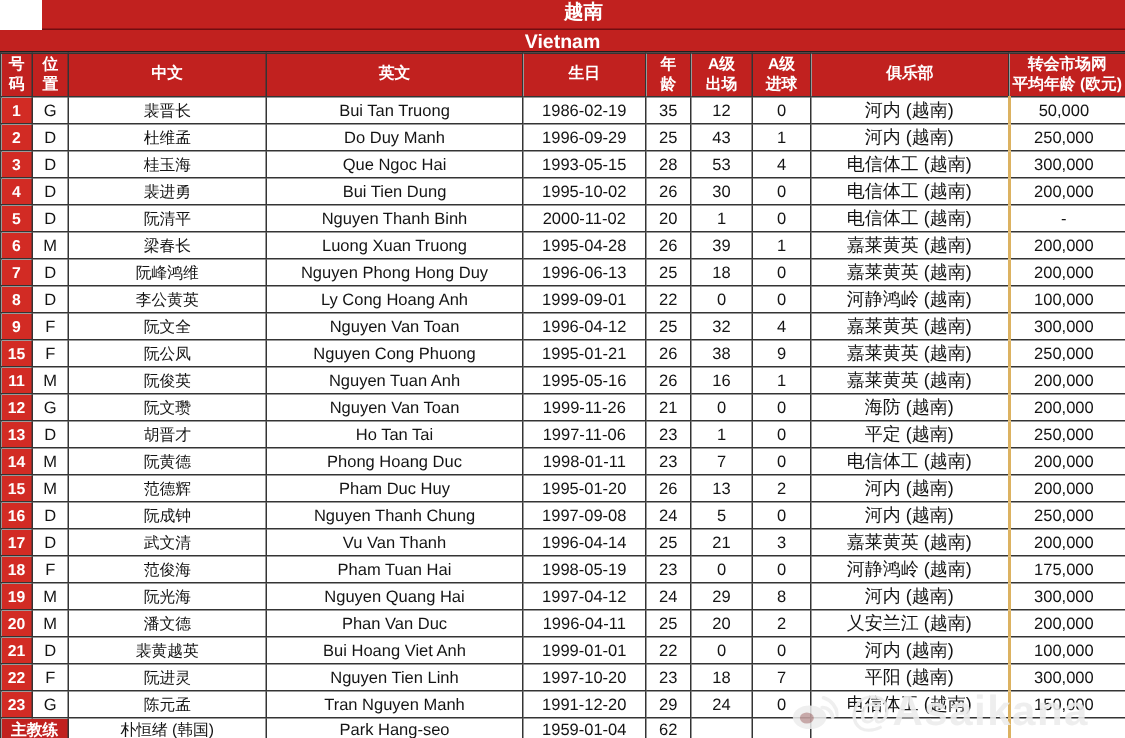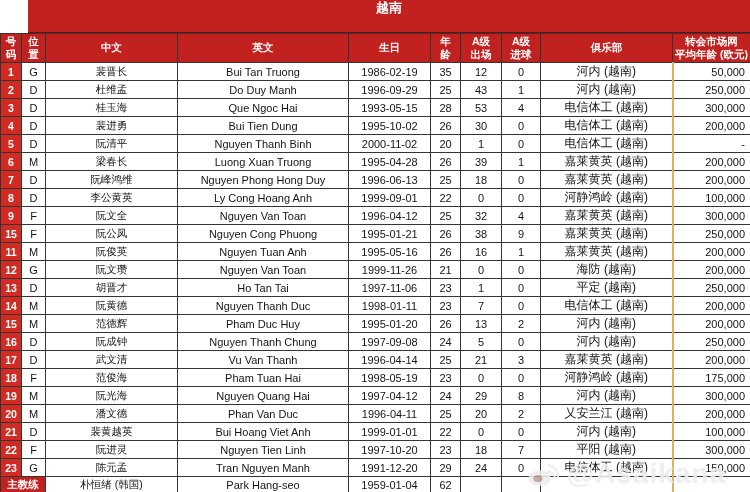--- a/index.html
+++ b/index.html
@@ -2,21 +2,21 @@
 <html><head>
 <meta charset="utf-8">
 <style>
   * { box-sizing: border-box; margin: 0; padding: 0; }
   html,body { width: 750px; height: 492px; background: #fff;
     font-family: "Liberation Sans", "DejaVu Sans", sans-serif; overflow: hidden; position: relative; }
 
   .sheet { width: 750px; height: 492px; position: relative; background: #fff; }
 
   .title-cn {
-    height: 33px; line-height: 16px; background: #c1211f; color: #fff;
+    height: 20px; line-height: 16px; background: #c1211f; color: #fff;
     font-weight: 700; font-size: 13px; text-align: center;
     border-bottom: 1px solid #700d10;
     margin-left: 28px;
   }
   .title-en {
     height: 15px; line-height: 15px; background: #c1211f; color: #fff;
     font-weight: 700; font-size: 13px; text-align: center;
     border-bottom: 1px solid #1f1f1f;
   }
 
@@ -29,21 +29,21 @@
   }
   thead th .hl { display: block; }
 
   tbody td {
     height: 16.58px; font-size: 11px; color: #141414; text-align: center;
     background: #fff; vertical-align: middle;
   }
   td.c-no   { background: #d22b24; color: #fff; font-weight: 700; font-size: 10.5px; }
   td.c-cn   { font-size: 10.5px; }
   td.c-club { font-size: 12px; }
-  td.c-value{ text-align: right; padding-right: 5px; border-left: 2px solid #dcb261; }
+  td.c-value{ text-align: center; padding-right: 5px; border-left: 2px solid #dcb261; }
   td.coach-label { background: #c1211f; color: #fff; font-weight: 700; font-size: 10.5px; }
 
   .bottom-bar {
     height: 20px; background: #c1211f; color: #fff;
     display: flex; justify-content: space-between; align-items: flex-start;
     font-weight: 400; padding: 0 4px;
   }
   .bottom-bar .avg   { font-size: 11.5px; line-height: 20px; }
   .bottom-bar .total { font-size: 11px;   line-height: 13px; margin-top: 40px; }
 
@@ -56,20 +56,21 @@
     letter-spacing: 1px; pointer-events: none;
   }
   .watermark svg { display: block; opacity: 0.95; }
 </style>
 </head>
 <body>
 
 <div class="sheet">
 
   <div class="title-cn">越南</div>
+  <div class="title-en">Vietnam</div>
 
   <table>
     <colgroup>
       <col style="width:21px">
         <col style="width:24px">
         <col style="width:132px">
       <col style="width:171px">
         <col style="width:82px">
         <col style="width:30px">
       <col style="width:41px">
@@ -271,21 +272,21 @@
           <td class="c-age">23</td>
           <td class="c-caps">1</td>
           <td class="c-goals">0</td>
           <td class="c-club">平定 (越南)</td>
           <td class="c-value">250,000</td>
         </tr>
         <tr>
           <td class="c-no">14</td>
           <td class="c-pos">M</td>
           <td class="c-cn">阮黄德</td>
-          <td class="c-en">Nguyen Thanh Duc</td>
+          <td class="c-en">Phong Hoang Duc</td>
           <td class="c-dob">1998-01-11</td>
           <td class="c-age">23</td>
           <td class="c-caps">7</td>
           <td class="c-goals">0</td>
           <td class="c-club">电信体工 (越南)</td>
           <td class="c-value">200,000</td>
         </tr>
         <tr>
           <td class="c-no">15</td>
           <td class="c-pos">M</td>

